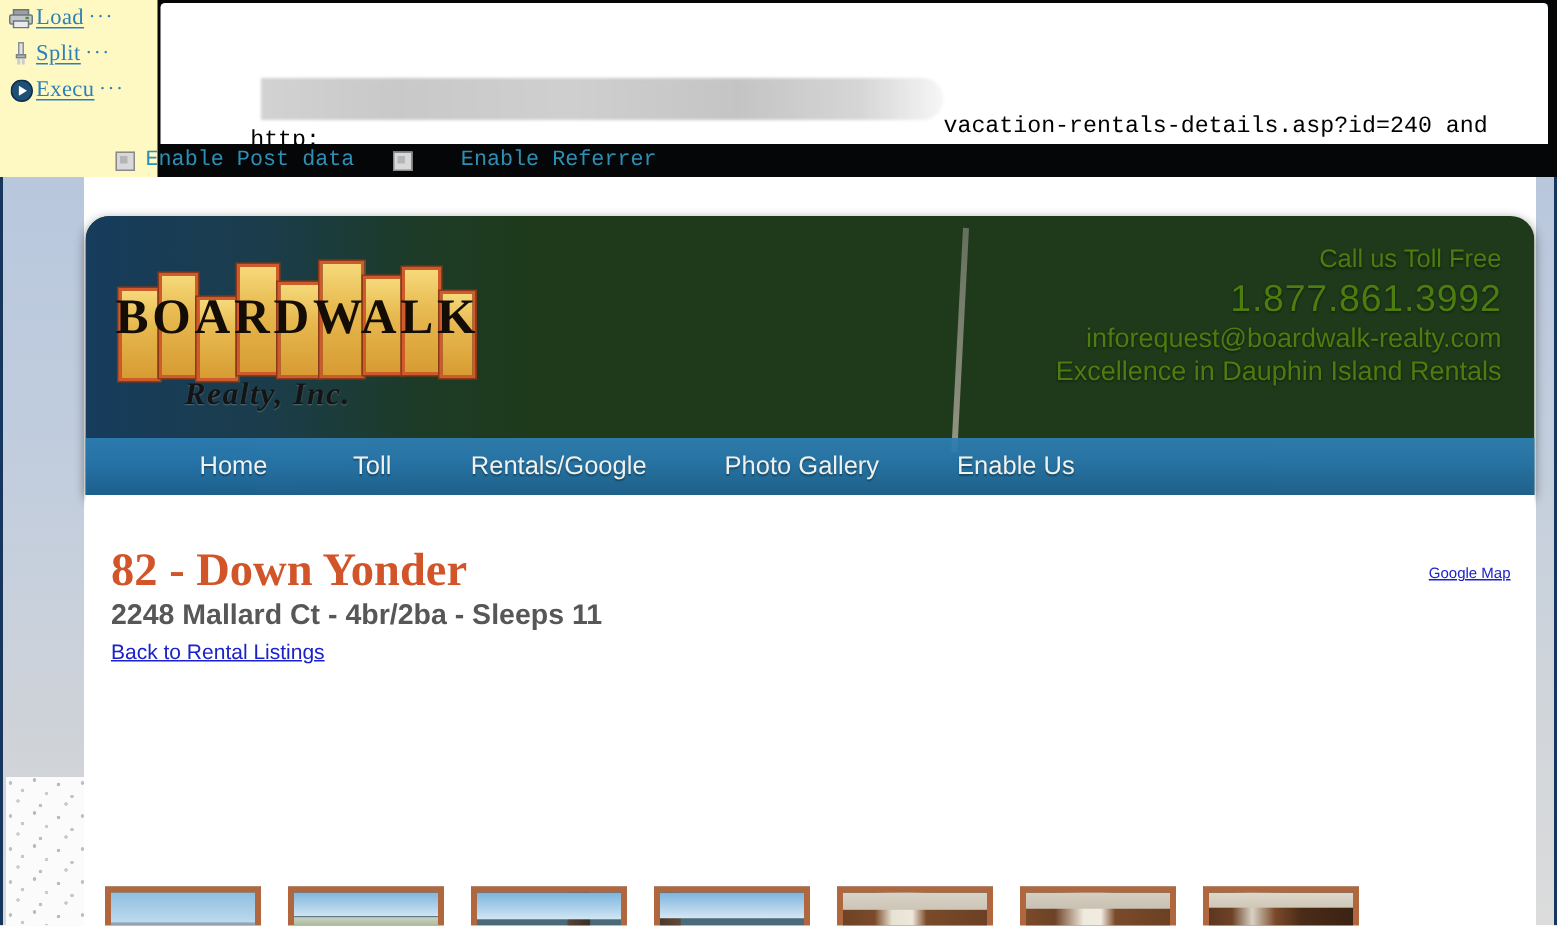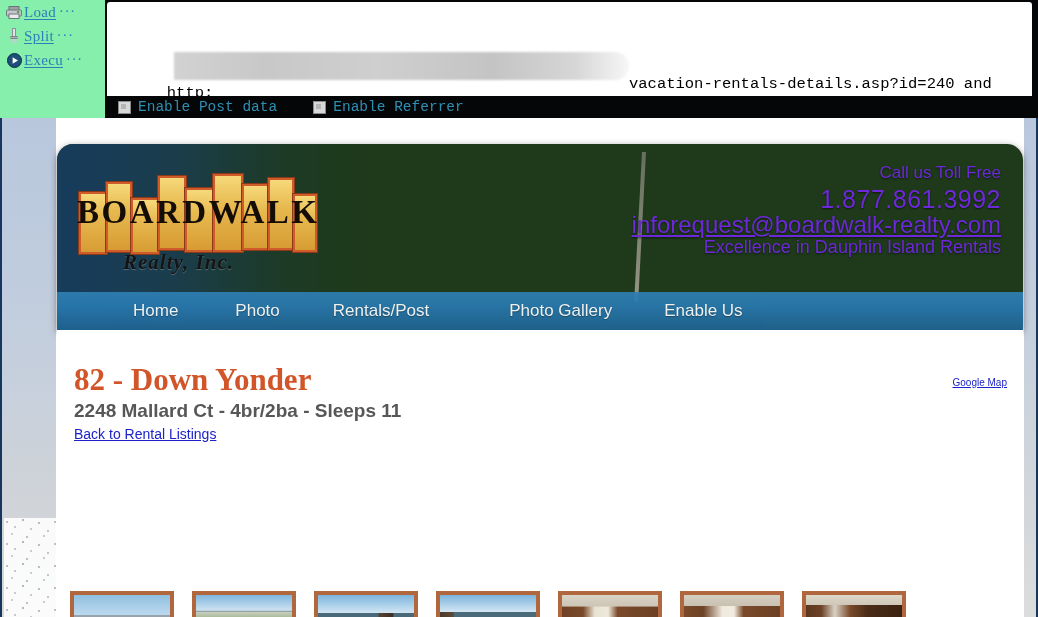--- a/index.html
+++ b/index.html
@@ -11,21 +11,21 @@
   }
 
   
   #tool-bar{
     position:absolute;left:0;top:0;width:1038px;height:118px;
     background:#050607;
     overflow:hidden;
   }
   #tool-menu{
     position:absolute;left:0;top:0;width:105px;height:118px;
-    background:#86efac;
+    background:#fef9c3;
   }
   .tool-menu-row{
     display:flex;align-items:center;height:24px;margin-left:4px;
     color:#1e6fa8;
   }
   .tool-menu-row .tm-icon{
     width:20px;height:18px;display:flex;align-items:center;justify-content:center;
     flex:0 0 20px;
   }
   .tool-menu-row .tm-label{
@@ -75,22 +75,22 @@
     width:11px;height:11px;background:#d8d8d8;border:1px solid #8a8a8a;
     display:inline-block;position:relative;
   }
   .chk-box:after{
     content:"";position:absolute;left:2px;top:2px;width:5px;height:5px;background:#b5b5b5;
   }
   .chk-label{
     font-family:"Liberation Mono","DejaVu Sans Mono",monospace;
     font-size:14.5px;color:#2e8fb5;margin-left:7px;white-space:nowrap;
   }
-  #chk-1{margin-left:118px;}
-  #chk-2{margin-left:36px;}
+  #chk-1{margin-left:77px;}
+  #chk-2{margin-left:26px;gap:25px;}
 
   
   #page{
     position:absolute;left:0;top:118px;width:1038px;height:499px;
     overflow:hidden;
     background:#fff;
   }
   
   #page-bg-left{
     position:absolute;left:0;top:0;width:56px;height:499px;
@@ -189,43 +189,43 @@
     position:absolute;left:48px;top:84px;
     font-family:"Liberation Serif", serif;
     font-style:italic;font-weight:bold;
     font-size:21px;color:#141414;
     letter-spacing:1px;
     text-shadow:0 1px 1px rgba(255,255,255,.25);
   }
   
   #contact{
     position:absolute;right:22px;top:18px;text-align:right;
-    color:#6d28d9;
+    color:#4d7c0f;
     text-shadow:0 1px 2px rgba(0,0,0,.55);
   }
   #contact-call{font-size:17px;line-height:22px;}
   #contact-phone{font-size:25px;line-height:30px;font-weight:400;letter-spacing:.5px;}
-  #contact-email{font-size:24px;line-height:22px;text-decoration:underline;}
+  #contact-email{font-size:18px;line-height:22px;}
   #contact-tag{font-size:18px;line-height:23px;}
 
   
   #nav{
     position:absolute;left:0;bottom:0;width:966px;height:38px;
     background:linear-gradient(180deg,#2f7fb4 0%,#2878ae 40%,#1f6391 100%);
     opacity:.93;
     display:flex;align-items:center;padding-left:48px;
   }
   .nav-item{
     color:#ffffff;font-size:17px;white-space:nowrap;
     text-shadow:0 1px 1px rgba(0,0,0,.35);
   }
   #nav-0{margin-left:28px;}
   #nav-1{margin-left:57px;}
   #nav-2{margin-left:53px;}
-  #nav-3{margin-left:80px;}
+  #nav-3{margin-left:52px;}
   #nav-4{margin-left:52px;}
 
   
   #content{position:absolute;left:57px;top:212px;width:966px;height:235px;background:#fff;}
   #title-h1{
     position:absolute;left:17px;top:32px;
     font-family:"Liberation Serif", serif;
     font-weight:bold;font-size:31px;color:#d2552a;white-space:nowrap;
   }
   #title-h2{
@@ -388,22 +388,22 @@
 
     <div id="contact">
       <div id="contact-call">Call us Toll Free</div>
       <div id="contact-phone">1.877.861.3992</div>
       <div id="contact-email">inforequest@boardwalk-realty.com</div>
       <div id="contact-tag">Excellence in Dauphin Island Rentals</div>
     </div>
 
     <div id="nav">
       <span class="nav-item" id="nav-0">Home</span>
-      <span class="nav-item" id="nav-1">Photo</span>
-      <span class="nav-item" id="nav-2">Rentals/Post</span>
+      <span class="nav-item" id="nav-1">Toll</span>
+      <span class="nav-item" id="nav-2">Rentals/Google</span>
       <span class="nav-item" id="nav-3">Photo Gallery</span>
       <span class="nav-item" id="nav-4">Enable Us</span>
     </div>
   </div>
 
   <div id="content">
     <div id="title-h1">82 - Down Yonder</div>
     <div id="title-h2">2248 Mallard Ct - 4br/2ba - Sleeps 11</div>
     <a id="back-link" href="#">Back to Rental Listings</a>
     <a id="gmap-link" href="#">Google Map</a>

